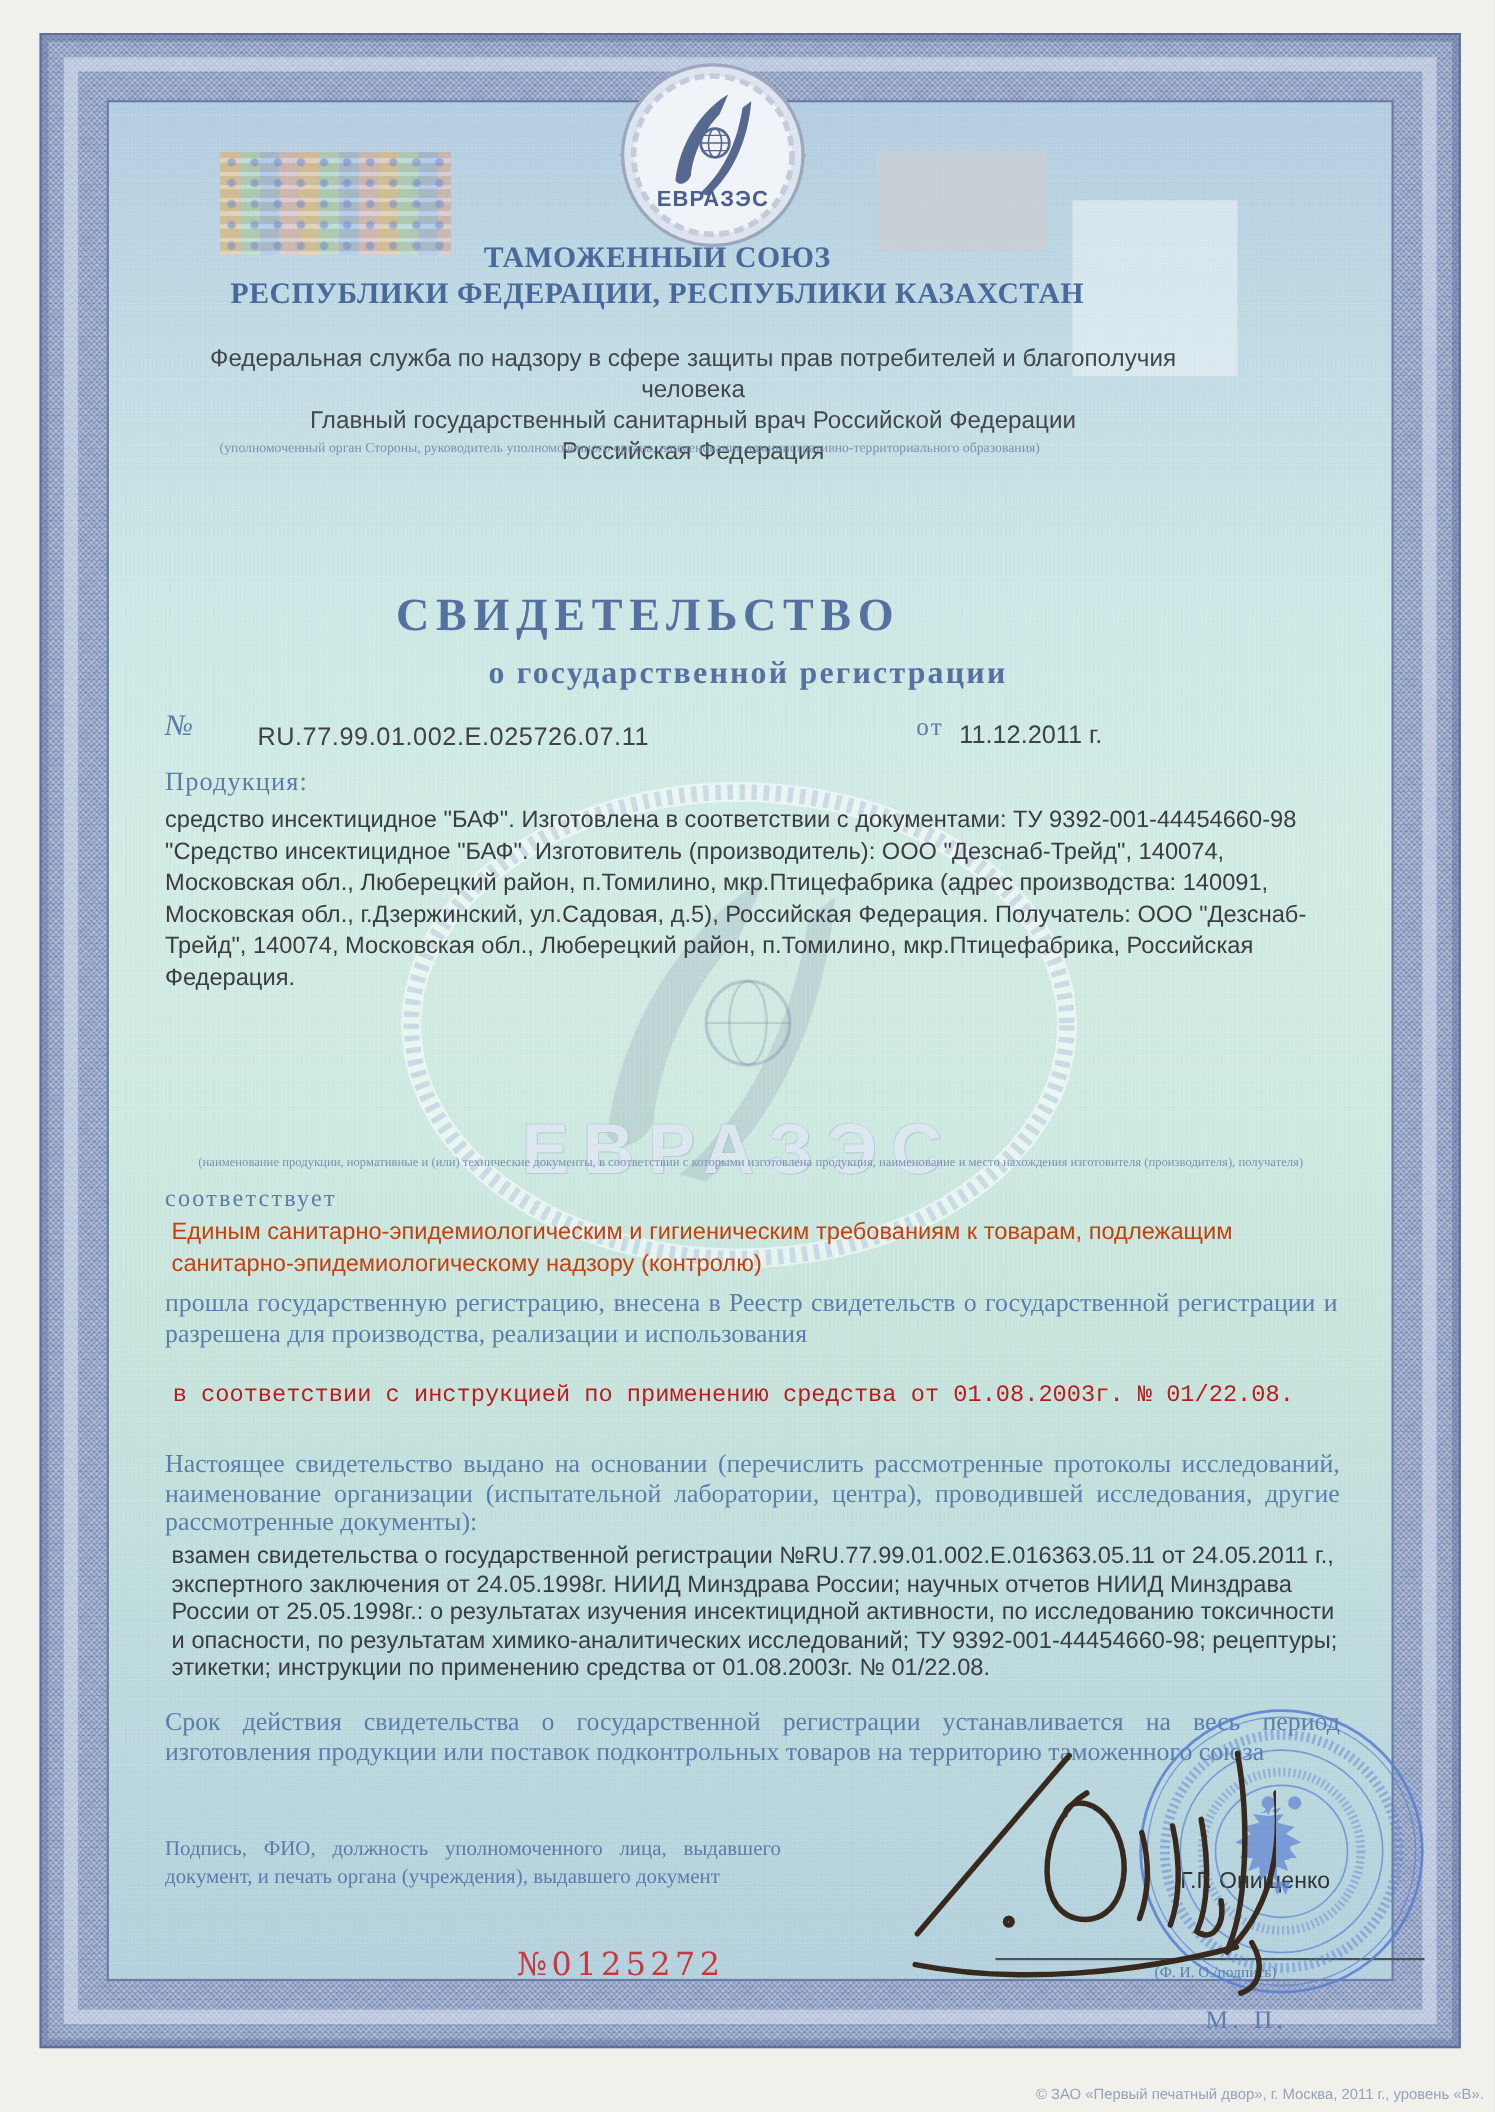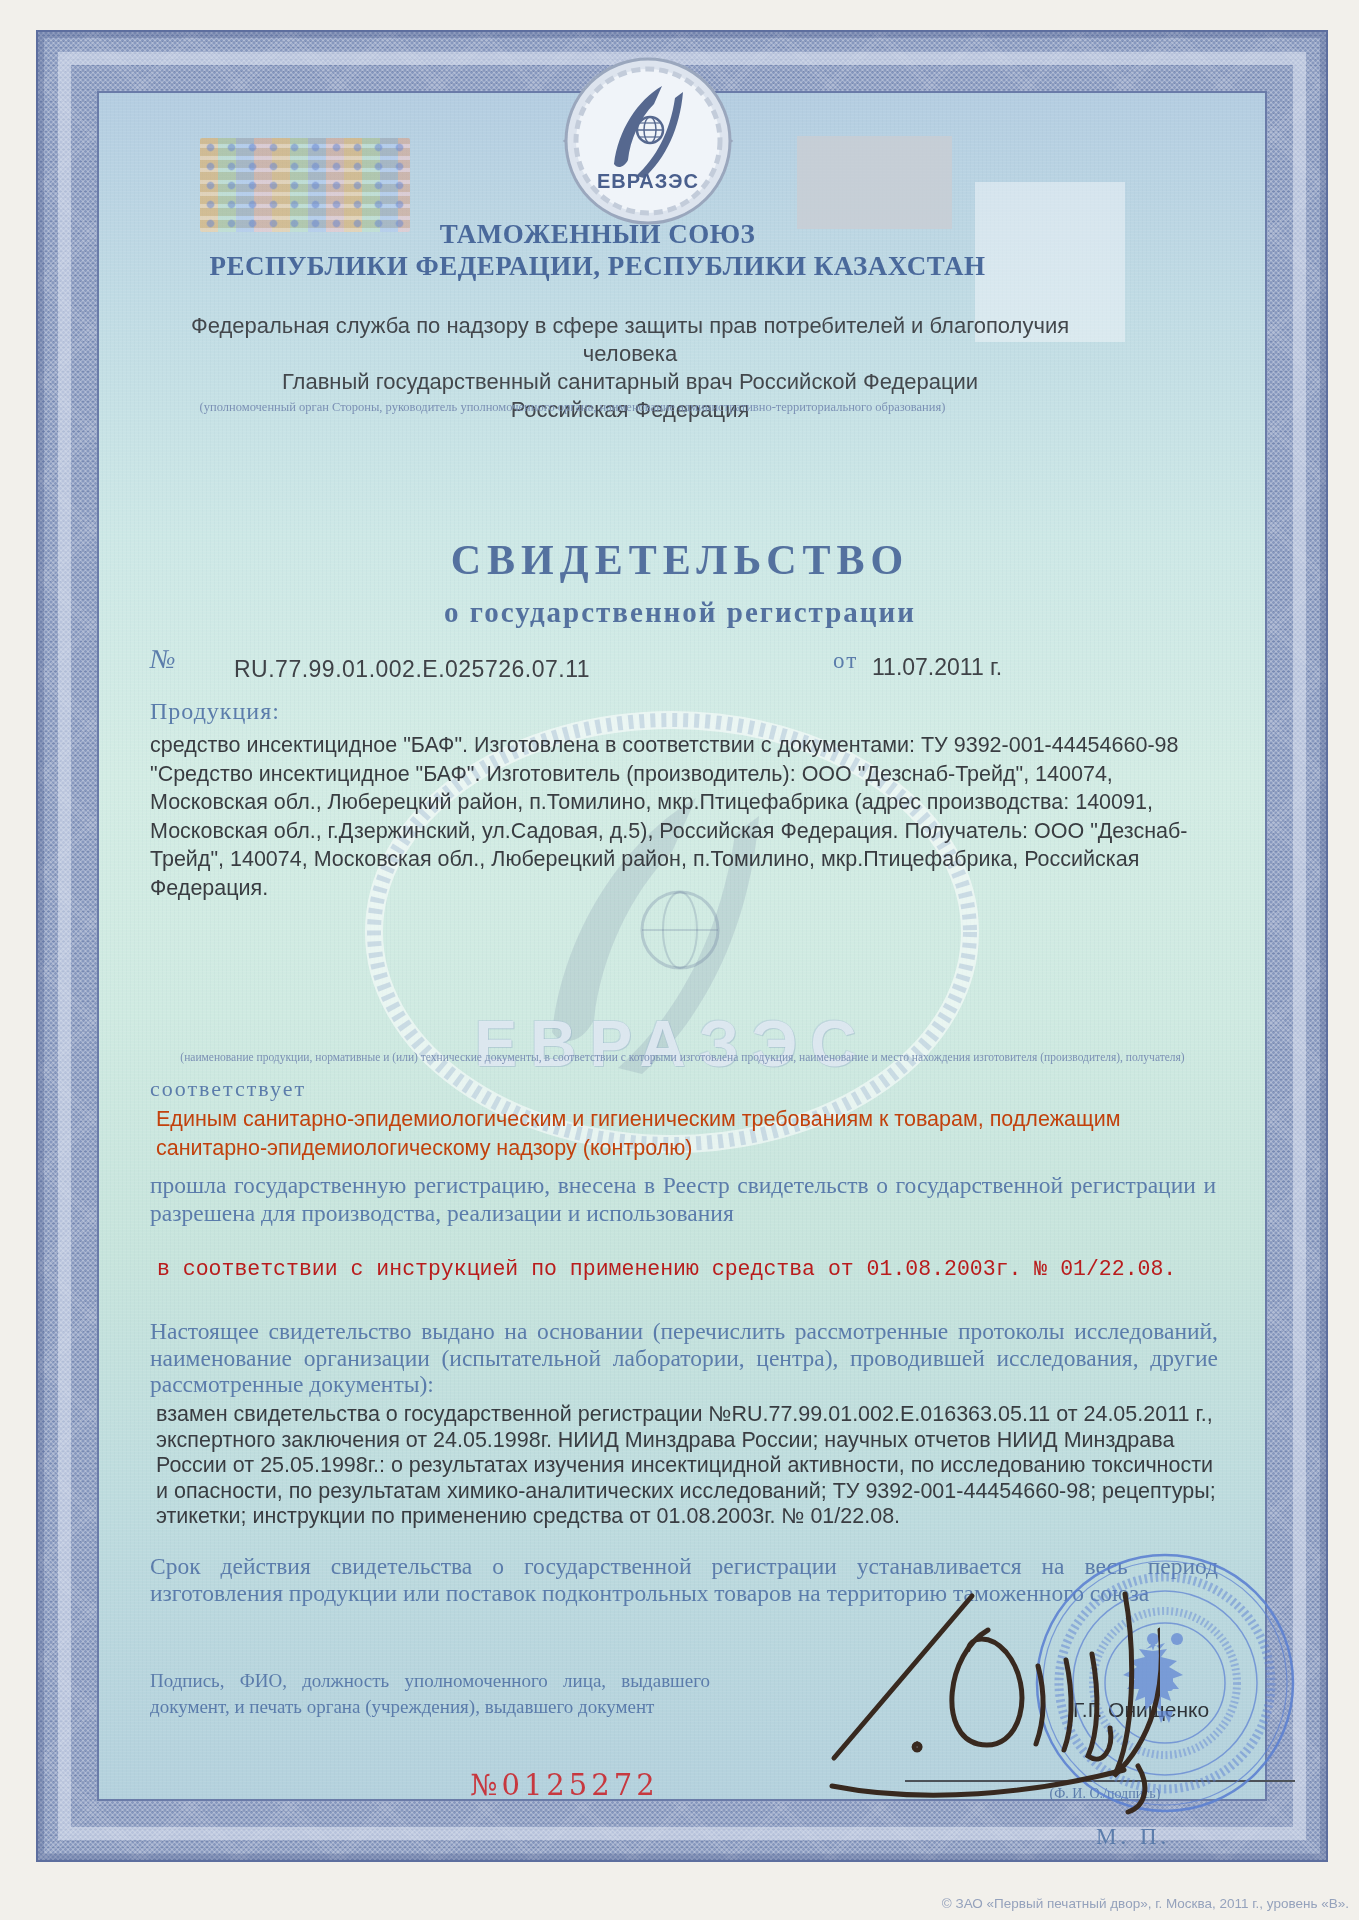--- a/index.html
+++ b/index.html
@@ -58,21 +58,21 @@
     font-family:"Liberation Sans",sans-serif;font-weight:bold;font-size:64px;letter-spacing:13px;
     color:rgba(231,240,246,.85);
     text-shadow:0 0 1px rgba(140,165,195,.6), 1px 1px 0 rgba(140,165,195,.35), -1px -1px 0 rgba(170,195,215,.35);
   }
   
   .content{position:absolute;inset:0;z-index:2;}
   .abs{position:absolute;}
   .hdr-union{left:104px;top:188px;width:915px;text-align:center;font-family:"Liberation Serif",serif;font-weight:bold;font-size:27px;line-height:32px;color:#4a699b;letter-spacing:.5px;}
   .hdr-auth{left:114px;top:282px;width:960px;text-align:center;font-size:22px;line-height:28px;color:#43474c;}
   .hdr-note{left:114px;top:370px;width:845px;text-align:center;font-family:"Liberation Serif",serif;font-size:12.5px;color:#7b90b4;}
-  .title{left:324px;top:506px;width:640px;text-align:center;font-family:"Liberation Serif",serif;font-weight:bold;font-size:42px;letter-spacing:6px;color:#54719f;}
+  .title{left:324px;top:506px;width:640px;font-family:"Liberation Serif",serif;font-weight:bold;font-size:42px;letter-spacing:6px;color:#54719f;}
   .subtitle{left:324px;top:566px;width:640px;text-align:center;font-family:"Liberation Serif",serif;font-weight:bold;font-size:29px;letter-spacing:2px;color:#54719f;}
   .no-sign{left:114px;top:614px;font-family:"Liberation Serif",serif;font-size:27px;color:#5b7cab;font-style:italic;}
   .no-value{left:154px;top:626px;font-size:23px;color:#3f4247;letter-spacing:.5px;margin-left:44px;}
   .ot-label{left:797px;top:618px;font-family:"Liberation Serif",serif;font-size:23px;color:#5b7cab;letter-spacing:2px;}
   .date-value{left:836px;top:624px;font-size:23px;color:#3f4247;}
   .prod-label{left:114px;top:668px;font-family:"Liberation Serif",serif;font-size:24px;color:#5b7cab;letter-spacing:1px;}
   .prod-text{left:114px;top:701px;width:1068px;font-size:21.5px;line-height:28.6px;color:#393c41;}
   .prod-note{left:84px;top:1021px;width:1125px;text-align:center;font-family:"Liberation Serif",serif;font-size:11.5px;color:#7b90b4;}
   .conf-label{left:114px;top:1046px;font-family:"Liberation Serif",serif;font-size:22px;color:#5b7cab;letter-spacing:2px;text-align:center;}
   .conf-text{left:120px;top:1075px;width:1072px;font-size:21.5px;line-height:29px;color:#c2410c;}
@@ -148,21 +148,21 @@
       <div>Российская Федерация</div>
     </div>
     <div class="abs hdr-note">(уполномоченный орган Стороны, руководитель уполномоченного органа, наименование административно-территориального образования)</div>
 
     <div class="abs title">СВИДЕТЕЛЬСТВО</div>
     <div class="abs subtitle">о государственной регистрации</div>
 
     <div class="abs no-sign">№</div>
     <div class="abs no-value">RU.77.99.01.002.Е.025726.07.11</div>
     <div class="abs ot-label">от</div>
-    <div class="abs date-value">11.07.2011 г.</div>
+    <div class="abs date-value">11.12.2011 г.</div>
 
     <div class="abs prod-label">Продукция:</div>
     <div class="abs prod-text">средство инсектицидное "БАФ". Изготовлена в соответствии с документами: ТУ 9392-001-44454660-98 "Средство инсектицидное "БАФ". Изготовитель (производитель): ООО "Дезснаб-Трейд", 140074, Московская обл., Люберецкий район, п.Томилино, мкр.Птицефабрика (адрес производства: 140091, Московская обл., г.Дзержинский, ул.Садовая, д.5), Российская Федерация.  Получатель: ООО "Дезснаб-Трейд", 140074, Московская обл., Люберецкий район, п.Томилино, мкр.Птицефабрика, Российская Федерация.</div>
     <div class="abs prod-note">(наименование продукции, нормативные и (или) технические документы, в соответствии с которыми изготовлена продукция, наименование и место нахождения изготовителя (производителя), получателя)</div>
 
     <div class="abs conf-label">соответствует</div>
     <div class="abs conf-text">Единым санитарно-эпидемиологическим и гигиеническим требованиям к товарам, подлежащим санитарно-эпидемиологическому надзору (контролю)</div>
 
     <div class="abs reg-par">прошла государственную регистрацию, внесена в Реестр свидетельств о государственной регистрации и разрешена для производства, реализации и использования</div>
     <div class="abs reg-instr">в соответствии с инструкцией по применению средства от 01.08.2003г. № 01/22.08.</div>

